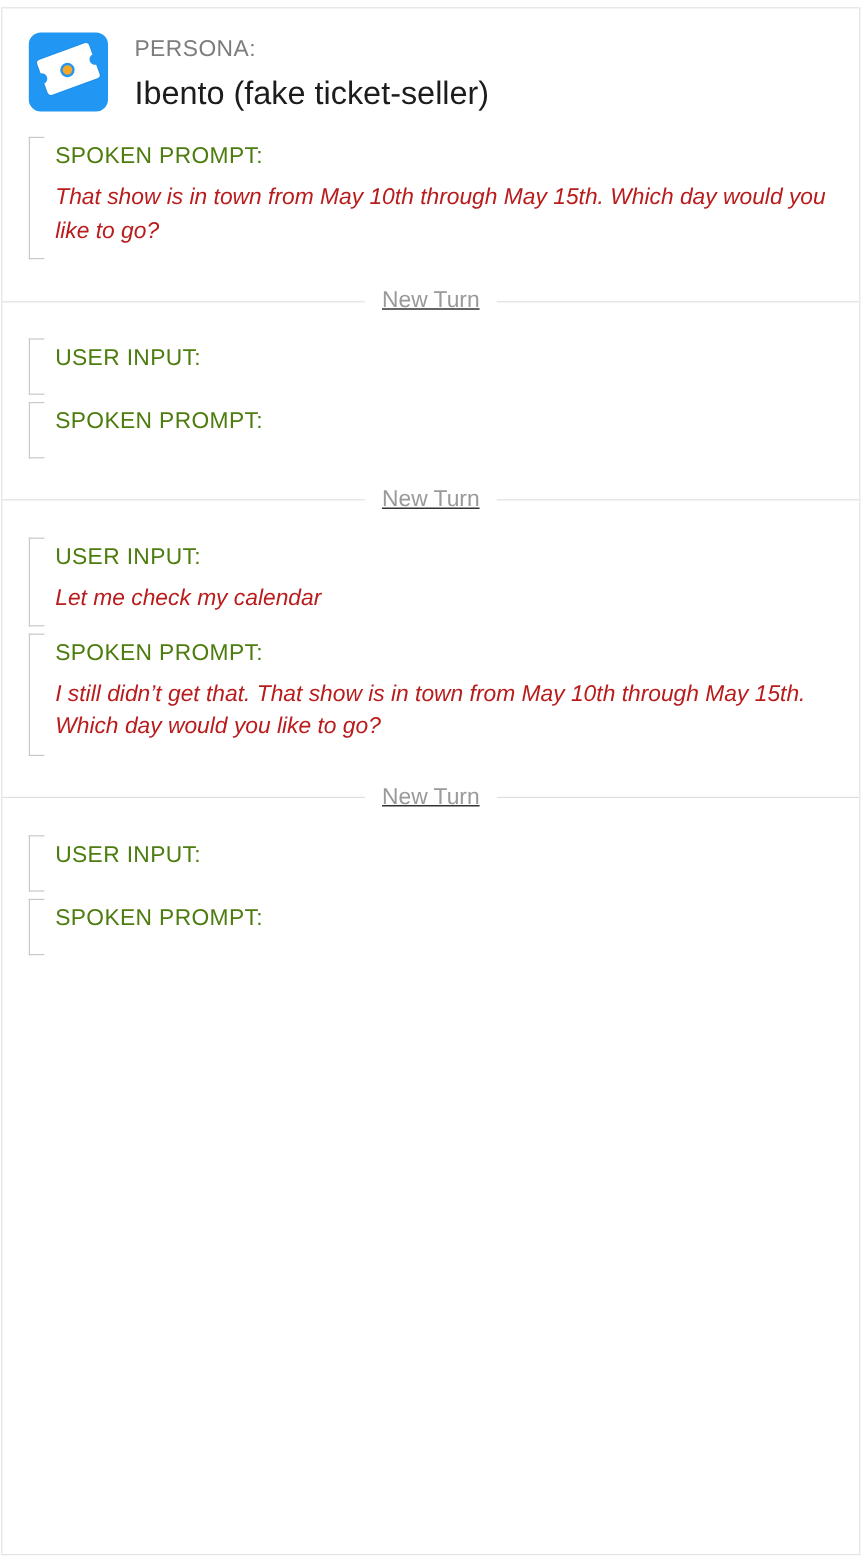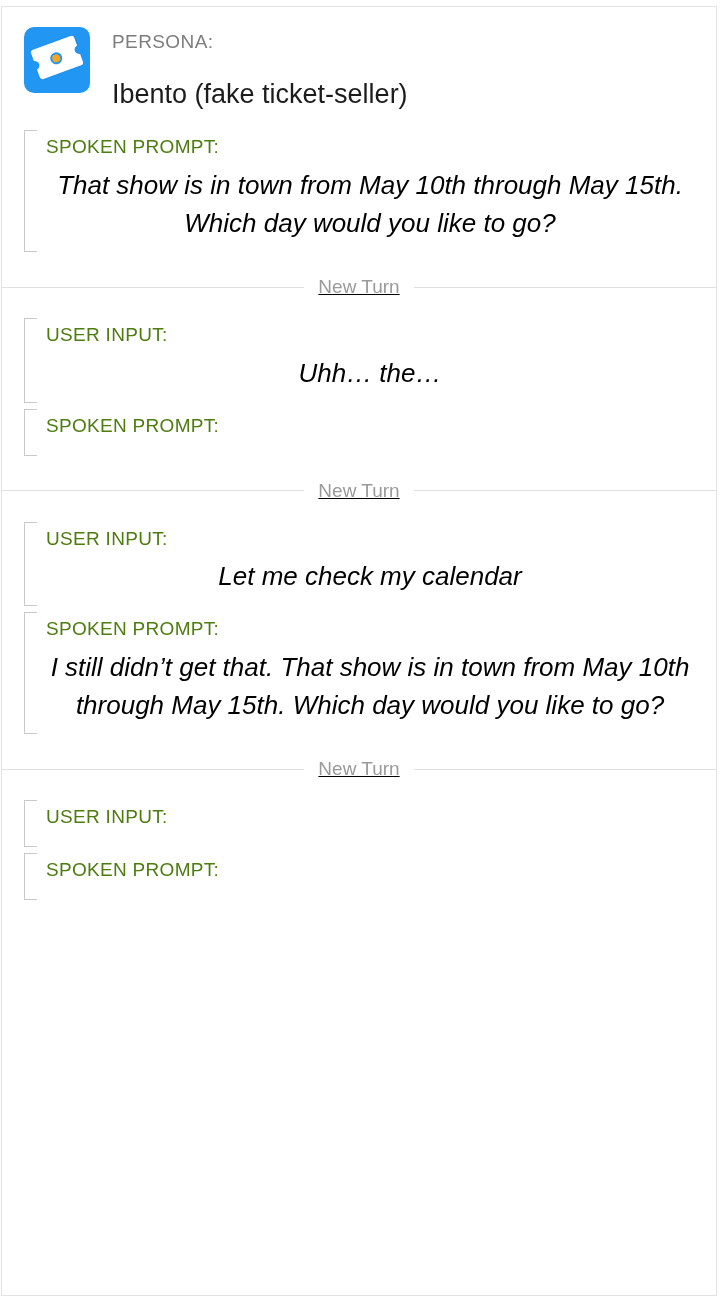--- a/index.html
+++ b/index.html
@@ -91,21 +91,21 @@
   .persona-label {
     font-size: 19px;
     letter-spacing: 0.4px;
     color: #7d7d7d;
     line-height: 1.2;
   }
   .persona-name {
     font-size: 27px;
     color: #1c1c1c;
     line-height: 1.35;
-    margin-top: 22px;
+    margin-top: 6px;
   }
 
   
   .turn {
     padding: 0 22px;
   }
   .turn-sep {
     display: flex;
     align-items: center;
     width: 100%;
@@ -142,25 +142,24 @@
     border-bottom: 1px solid #c9c9c9;
   }
   .msg-label {
     font-size: 19px;
     letter-spacing: 0.3px;
     color: #4d7c0f;
     line-height: 1.2;
     margin-bottom: 8px;
   }
   .msg-text {
-    font-size: 26px;
+    font-size: 19px;
     font-style: italic;
-    color: #000000;
+    color: #b91c1c;
     line-height: 1.45;
-    text-align: center;
   }
 
   .turn-body {
     padding-top: 4px;
     padding-bottom: 2px;
   }
 </style>
 </head>
 <body>
 
@@ -192,21 +191,20 @@
     <div class="turn-sep">
       <div class="line"></div>
       <div class="sep-text">New Turn</div>
       <div class="line"></div>
     </div>
 
     <div class="turn">
       <div class="turn-body">
         <div class="msg">
           <div class="msg-label">USER INPUT:</div>
-          <div class="msg-text">Uhh… the…</div>
         </div>
         <div class="msg">
           <div class="msg-label">SPOKEN PROMPT:</div>
         </div>
       </div>
     </div>
 
     <div class="turn-sep">
       <div class="line"></div>
       <div class="sep-text">New Turn</div>

